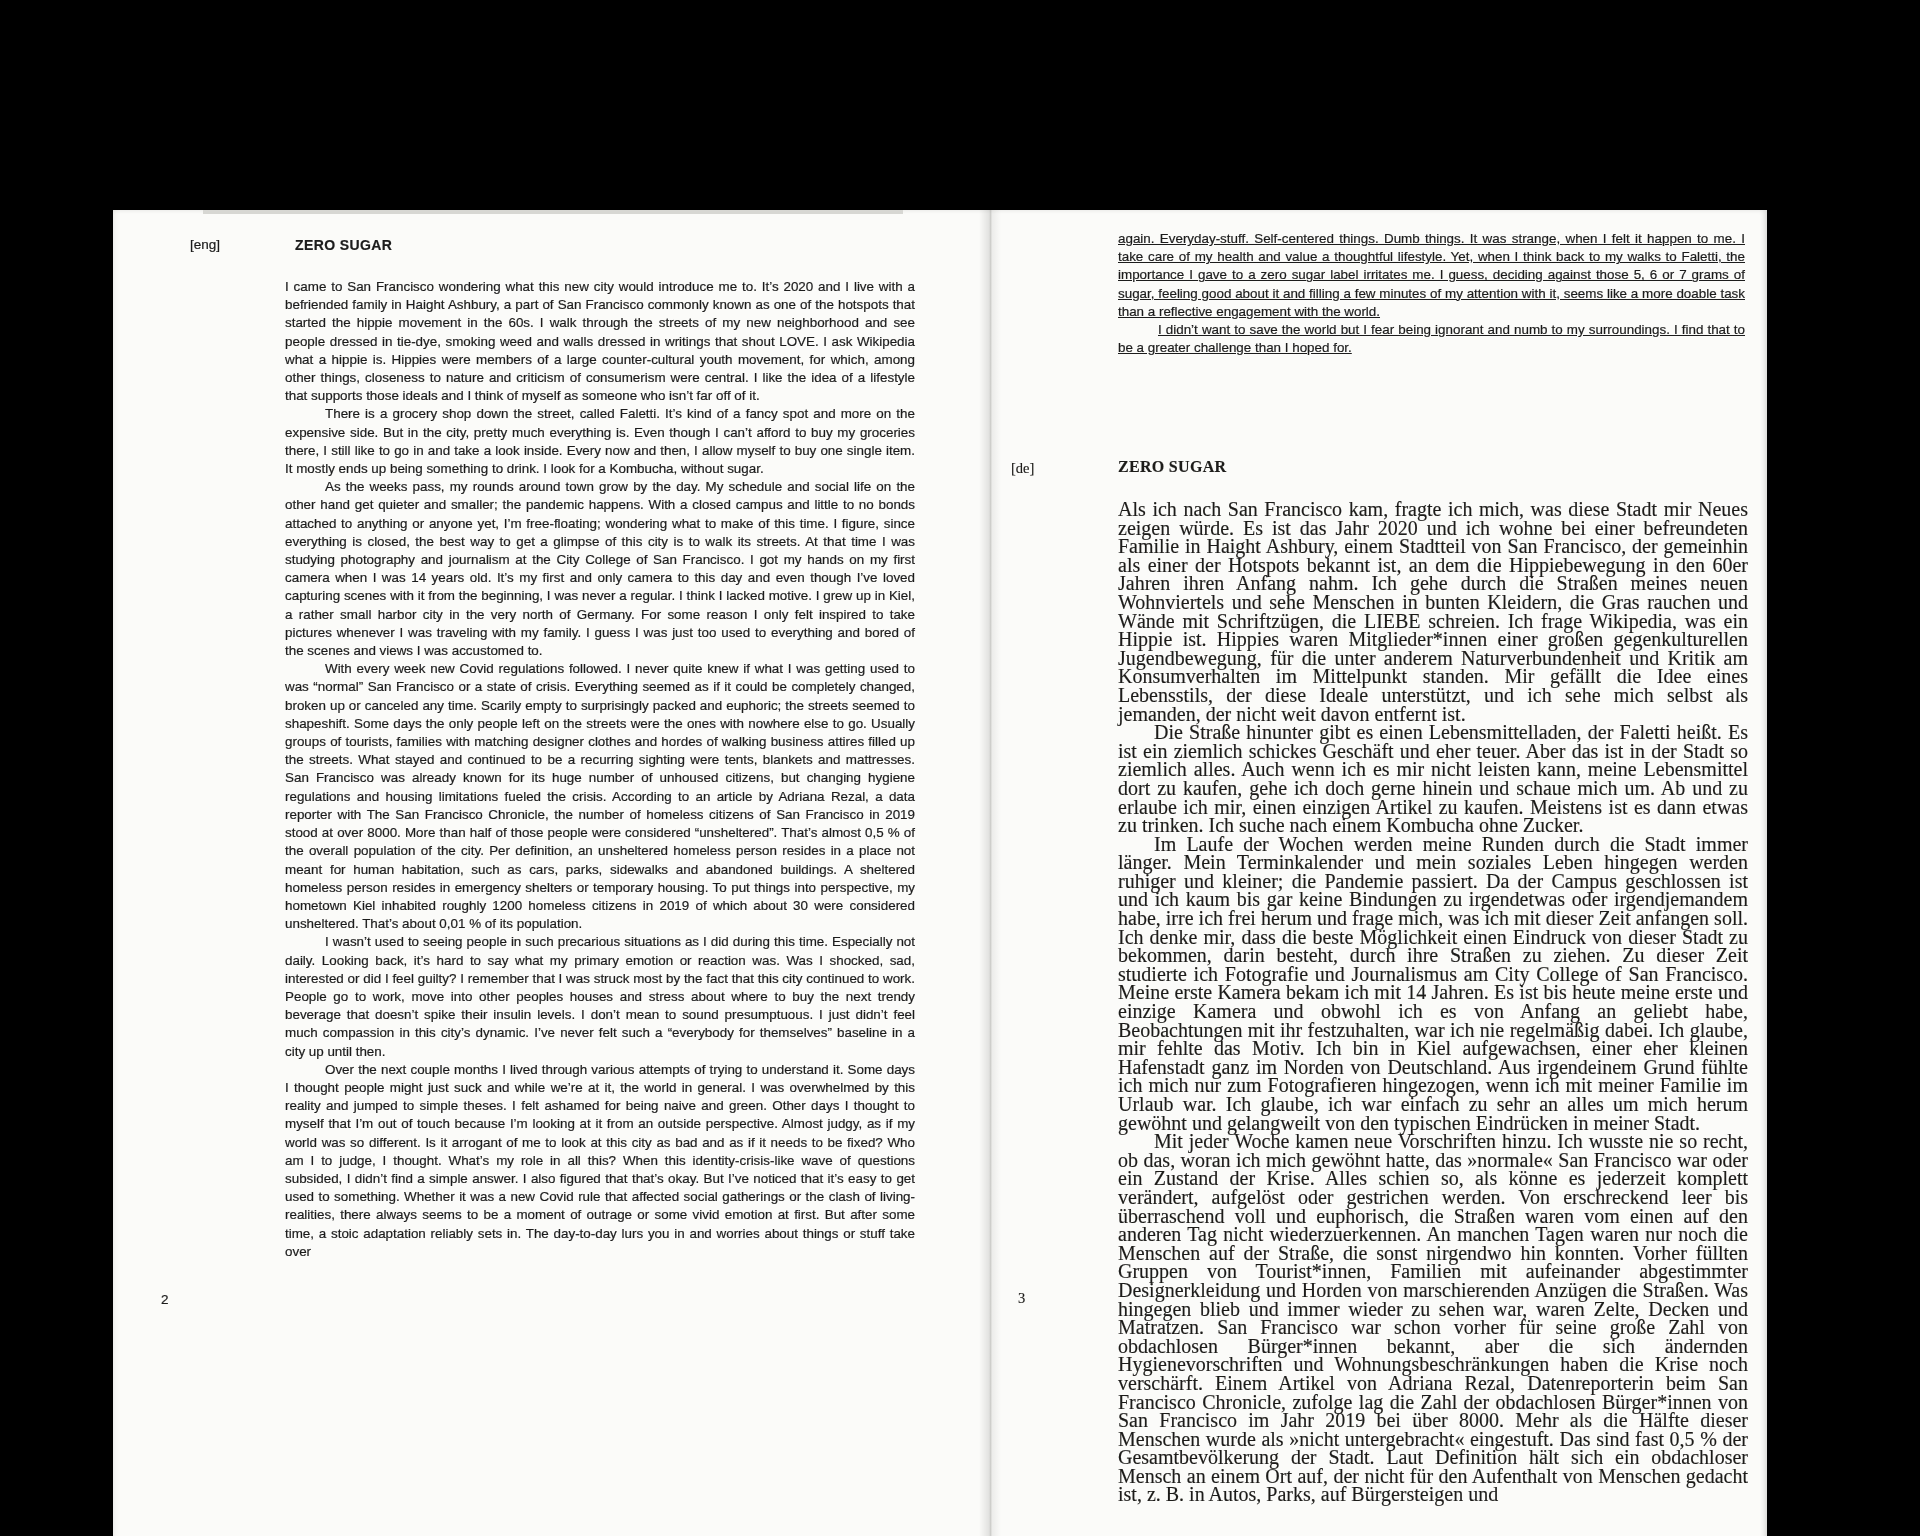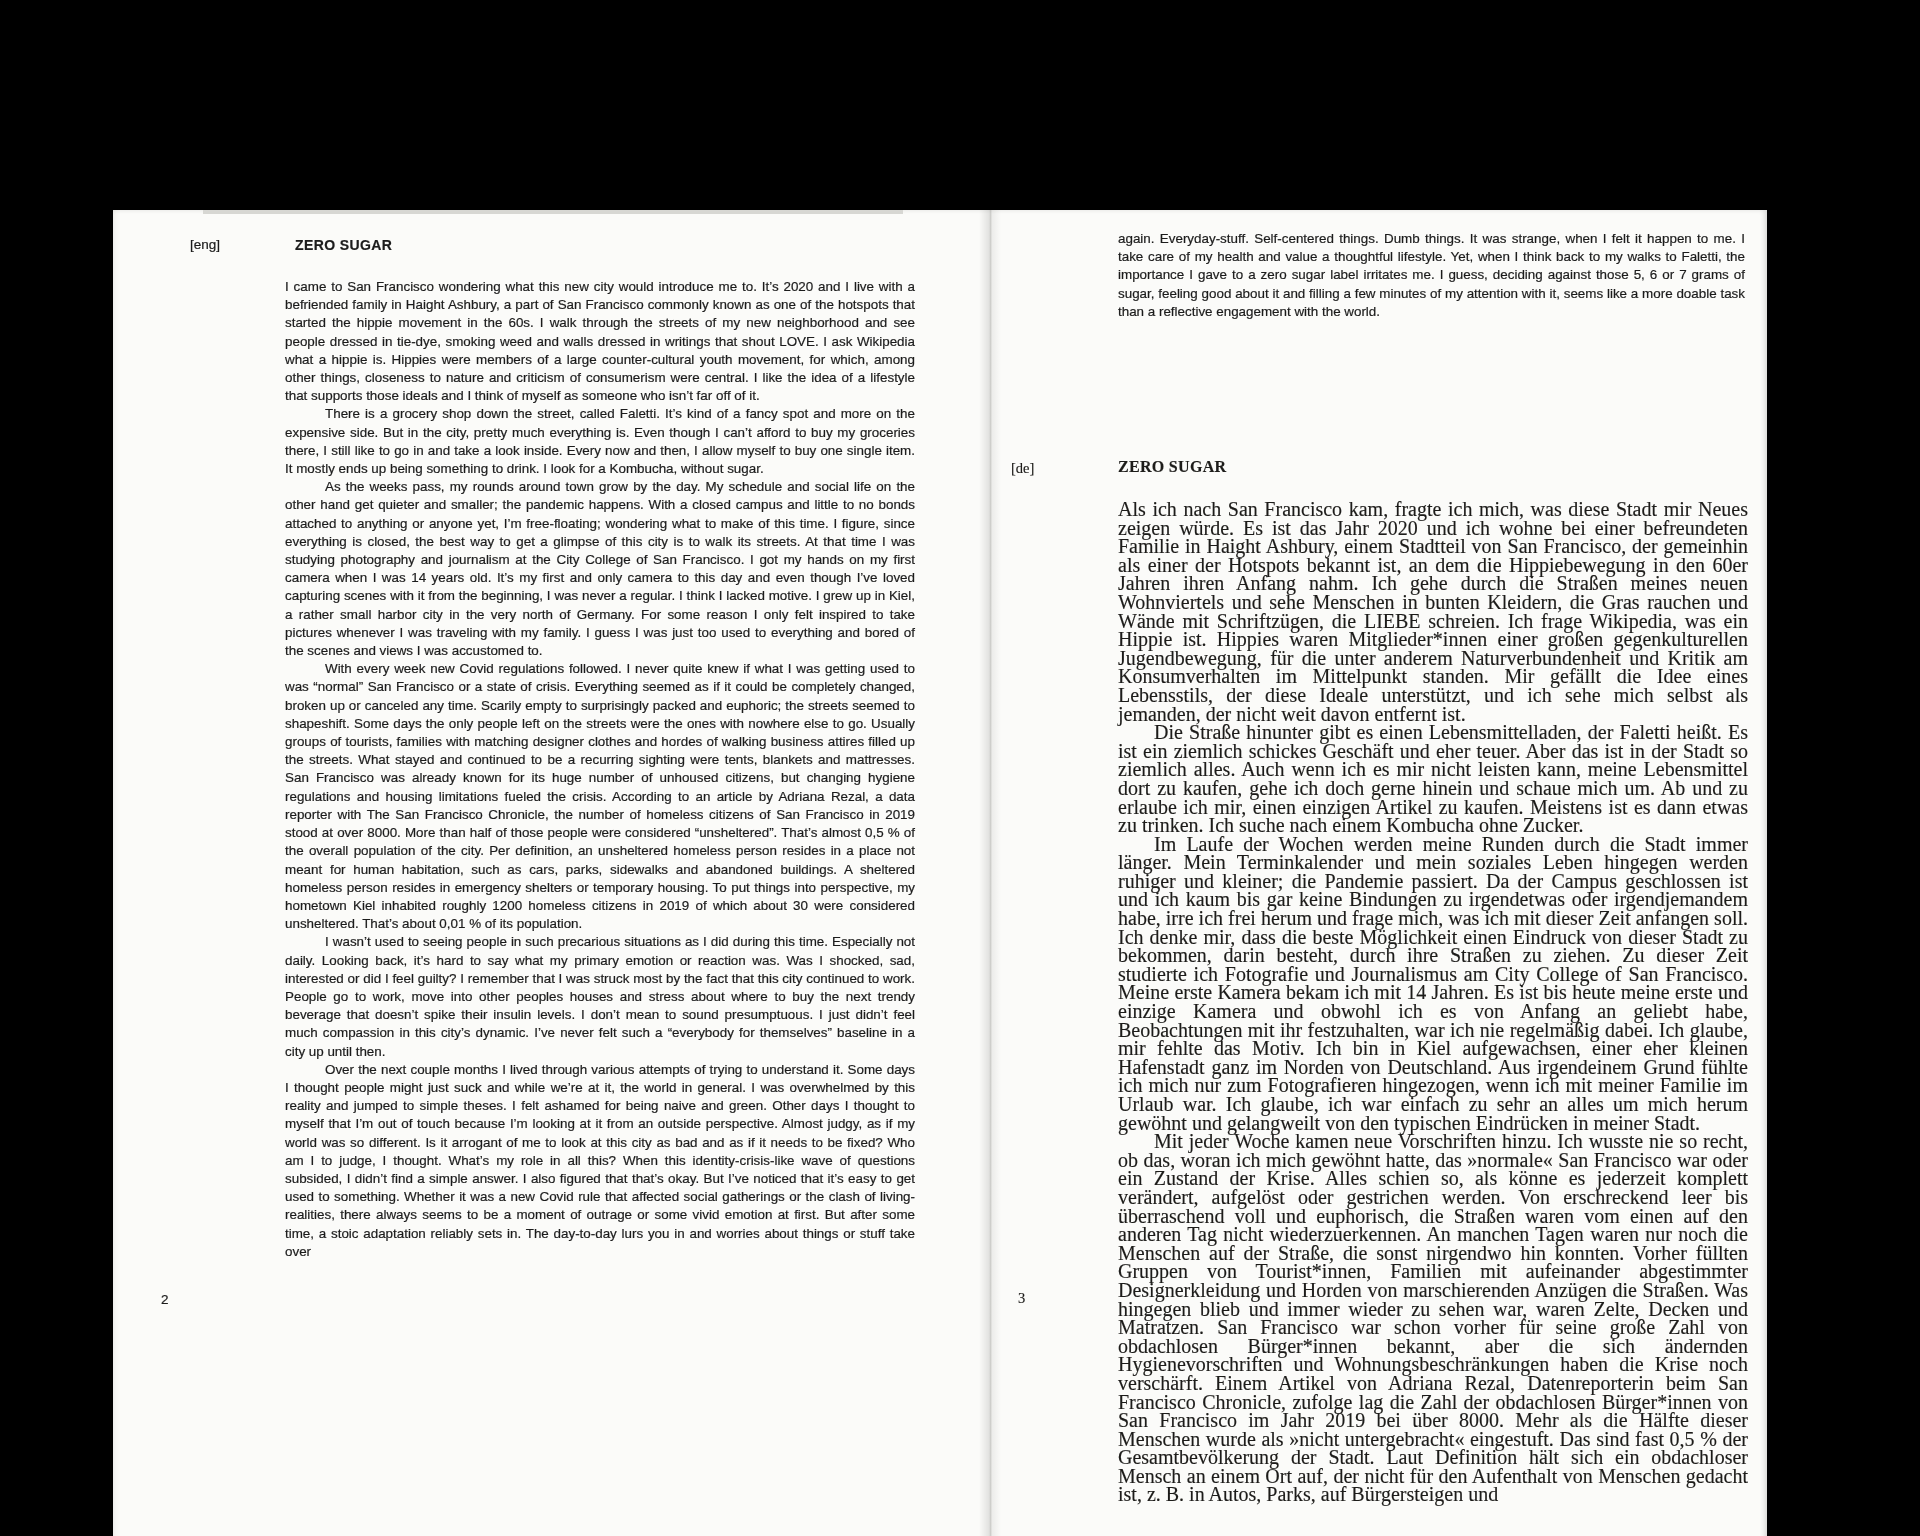--- a/index.html
+++ b/index.html
@@ -53,21 +53,21 @@
 
   .pagenum-left {
     position: absolute; left: 48px; top: 1082px;
     font-size: 13.5px;
   }
   .eng-cont {
     position: absolute; left: 1005px; top: 20px;
     width: 627px;
     font-size: 13.4px; line-height: 18.2px;
     text-align: justify;
-    hyphens: auto; -webkit-hyphens: auto;
+    hyphens: auto; text-decoration: underline; -webkit-hyphens: auto;
   }
   .de-label {
     position: absolute; left: 898px; top: 249px;
     font-size: 14.5px; line-height: 19px;
   }
   .de-title {
     position: absolute; left: 1005px; top: 247px;
     font-size: 16px; line-height: 19px;
     font-weight: bold; letter-spacing: 0.3px;
   }
@@ -99,20 +99,21 @@
       <p>With every week new Covid regulations followed. I never quite knew if what I was getting used to was “normal” San Francisco or a state of crisis. Everything seemed as if it could be completely changed, broken up or canceled any time. Scarily empty to surprisingly packed and euphoric; the streets seemed to shapeshift. Some days the only people left on the streets were the ones with nowhere else to go. Usually groups of tourists, families with matching designer clothes and hordes of walking business attires filled up the streets. What stayed and continued to be a recurring sighting were tents, blankets and mattresses. San Francisco was already known for its huge number of unhoused citizens, but changing hygiene regulations and housing limitations fueled the crisis. According to an article by Adriana Rezal, a data reporter with The San Francisco Chronicle, the number of homeless citizens of San Francisco in 2019 stood at over 8000. More than half of those people were considered “unsheltered”. That’s almost 0,5 % of the overall population of the city. Per definition, an unsheltered homeless person resides in a place not meant for human habitation, such as cars, parks, sidewalks and abandoned buildings. A sheltered homeless person resides in emergency shelters or temporary housing. To put things into perspective, my hometown Kiel inhabited roughly 1200 homeless citizens in 2019 of which about 30 were considered unsheltered. That’s about 0,01 % of its population.</p>
       <p>I wasn’t used to seeing people in such precarious situations as I did during this time. Especially not daily. Looking back, it’s hard to say what my primary emotion or reaction was. Was I shocked, sad, interested or did I feel guilty? I remember that I was struck most by the fact that this city continued to work. People go to work, move into other peoples houses and stress about where to buy the next trendy beverage that doesn’t spike their insulin levels. I don’t mean to sound presumptuous. I just didn’t feel much compassion in this city’s dynamic. I’ve never felt such a “everybody for themselves” baseline in a city up until then.</p>
       <p>Over the next couple months I lived through various attempts of trying to understand it. Some days I thought people might just suck and while we’re at it, the world in general. I was overwhelmed by this reality and jumped to simple theses. I felt ashamed for being naive and green. Other days I thought to myself that I’m out of touch because I’m looking at it from an outside perspective. Almost judgy, as if my world was so different. Is it arrogant of me to look at this city as bad and as if it needs to be fixed? Who am I to judge, I thought. What’s my role in all this? When this identity-crisis-like wave of questions subsided, I didn’t find a simple answer. I also figured that that’s okay. But I’ve noticed that it’s easy to get used to something. Whether it was a new Covid rule that affected social gatherings or the clash of living-realities, there always seems to be a moment of outrage or some vivid emotion at first. But after some time, a stoic adaptation reliably sets in. The day-to-day lurs you in and worries about things or stuff take over</p>
     </div>
   <div class="eng pagenum-left">2</div>
 
   <div class="gutter"></div>
 
   <div class="eng eng-cont" lang="en">
       <p>again. Everyday-stuff. Self-centered things. Dumb things. It was strange, when I felt it happen to me. I take care of my health and value a thoughtful lifestyle. Yet, when I think back to my walks to Faletti, the importance I gave to a zero sugar label irritates me. I guess, deciding against those 5, 6 or 7 grams of sugar, feeling good about it and filling a few minutes of my attention with it, seems like a more doable task than a reflective engagement with the world.</p>
+      <p>I didn’t want to save the world but I fear being ignorant and numb to my surroundings. I find that to be a greater challenge than I hoped for.</p>
     </div>
 
   <div class="de de-label" lang="de">[de]</div>
   <div class="de de-title" lang="de">ZERO SUGAR</div>
   <div class="de de-body" lang="de">
       <p>Als ich nach San Francisco kam, fragte ich mich, was diese Stadt mir Neues zeigen würde. Es ist das Jahr 2020 und ich wohne bei einer befreundeten Familie in Haight Ashbury, einem Stadtteil von San Francisco, der gemeinhin als einer der Hotspots bekannt ist, an dem die Hippiebewegung in den 60er Jahren ihren Anfang nahm. Ich gehe durch die Straßen meines neuen Wohnviertels und sehe Menschen in bunten Kleidern, die Gras rauchen und Wände mit Schriftzügen, die LIEBE schreien. Ich frage Wikipedia, was ein Hippie ist. Hippies waren Mitglieder*innen einer großen gegenkulturellen Jugendbewegung, für die unter anderem Naturverbundenheit und Kritik am Konsumverhalten im Mittelpunkt standen. Mir gefällt die Idee eines Lebensstils, der diese Ideale unterstützt, und ich sehe mich selbst als jemanden, der nicht weit davon entfernt ist.</p>
       <p>Die Straße hinunter gibt es einen Lebensmittelladen, der Faletti heißt. Es ist ein ziemlich schickes Geschäft und eher teuer. Aber das ist in der Stadt so ziemlich alles. Auch wenn ich es mir nicht leisten kann, meine Lebensmittel dort zu kaufen, gehe ich doch gerne hinein und schaue mich um. Ab und zu erlaube ich mir, einen einzigen Artikel zu kaufen. Meistens ist es dann etwas zu trinken. Ich suche nach einem Kombucha ohne Zucker.</p>
       <p>Im Laufe der Wochen werden meine Runden durch die Stadt immer länger. Mein Terminkalender und mein soziales Leben hingegen werden ruhiger und kleiner; die Pandemie passiert. Da der Campus geschlossen ist und ich kaum bis gar keine Bindungen zu irgendetwas oder irgendjemandem habe, irre ich frei herum und frage mich, was ich mit dieser Zeit anfangen soll. Ich denke mir, dass die beste Möglichkeit einen Eindruck von dieser Stadt zu bekommen, darin besteht, durch ihre Straßen zu ziehen. Zu dieser Zeit studierte ich Fotografie und Journalismus am City College of San Francisco. Meine erste Kamera bekam ich mit 14 Jahren. Es ist bis heute meine erste und einzige Kamera und obwohl ich es von Anfang an geliebt habe, Beobachtungen mit ihr festzuhalten, war ich nie regelmäßig dabei. Ich glaube, mir fehlte das Motiv. Ich bin in Kiel aufgewachsen, einer eher kleinen Hafenstadt ganz im Norden von Deutschland. Aus irgendeinem Grund fühlte ich mich nur zum Fotografieren hingezogen, wenn ich mit meiner Familie im Urlaub war. Ich glaube, ich war einfach zu sehr an alles um mich herum gewöhnt und gelangweilt von den typischen Eindrücken in meiner Stadt.</p>
       <p>Mit jeder Woche kamen neue Vorschriften hinzu. Ich wusste nie so recht, ob das, woran ich mich gewöhnt hatte, das »normale« San Francisco war oder ein Zustand der Krise. Alles schien so, als könne es jederzeit komplett verändert, aufgelöst oder gestrichen werden. Von erschreckend leer bis überraschend voll und euphorisch, die Straßen waren vom einen auf den anderen Tag nicht wiederzuerkennen. An manchen Tagen waren nur noch die Menschen auf der Straße, die sonst nirgendwo hin konnten. Vorher füllten Gruppen von Tourist*innen, Familien mit aufeinander abgestimmter Designerkleidung und Horden von marschierenden Anzügen die Straßen. Was hingegen blieb und immer wieder zu sehen war, waren Zelte, Decken und Matratzen. San Francisco war schon vorher für seine große Zahl von obdachlosen Bürger*innen bekannt, aber die sich ändernden Hygienevorschriften und Wohnungsbeschränkungen haben die Krise noch verschärft. Einem Artikel von Adriana Rezal, Datenreporterin beim San Francisco Chronicle, zufolge lag die Zahl der obdachlosen Bürger*innen von San Francisco im Jahr 2019 bei über 8000. Mehr als die Hälfte dieser Menschen wurde als »nicht untergebracht« eingestuft. Das sind fast 0,5 % der Gesamtbevölkerung der Stadt. Laut Definition hält sich ein obdachloser Mensch an einem Ort auf, der nicht für den Aufenthalt von Menschen gedacht ist, z. B. in Autos, Parks, auf Bürgersteigen und</p>
     </div>

